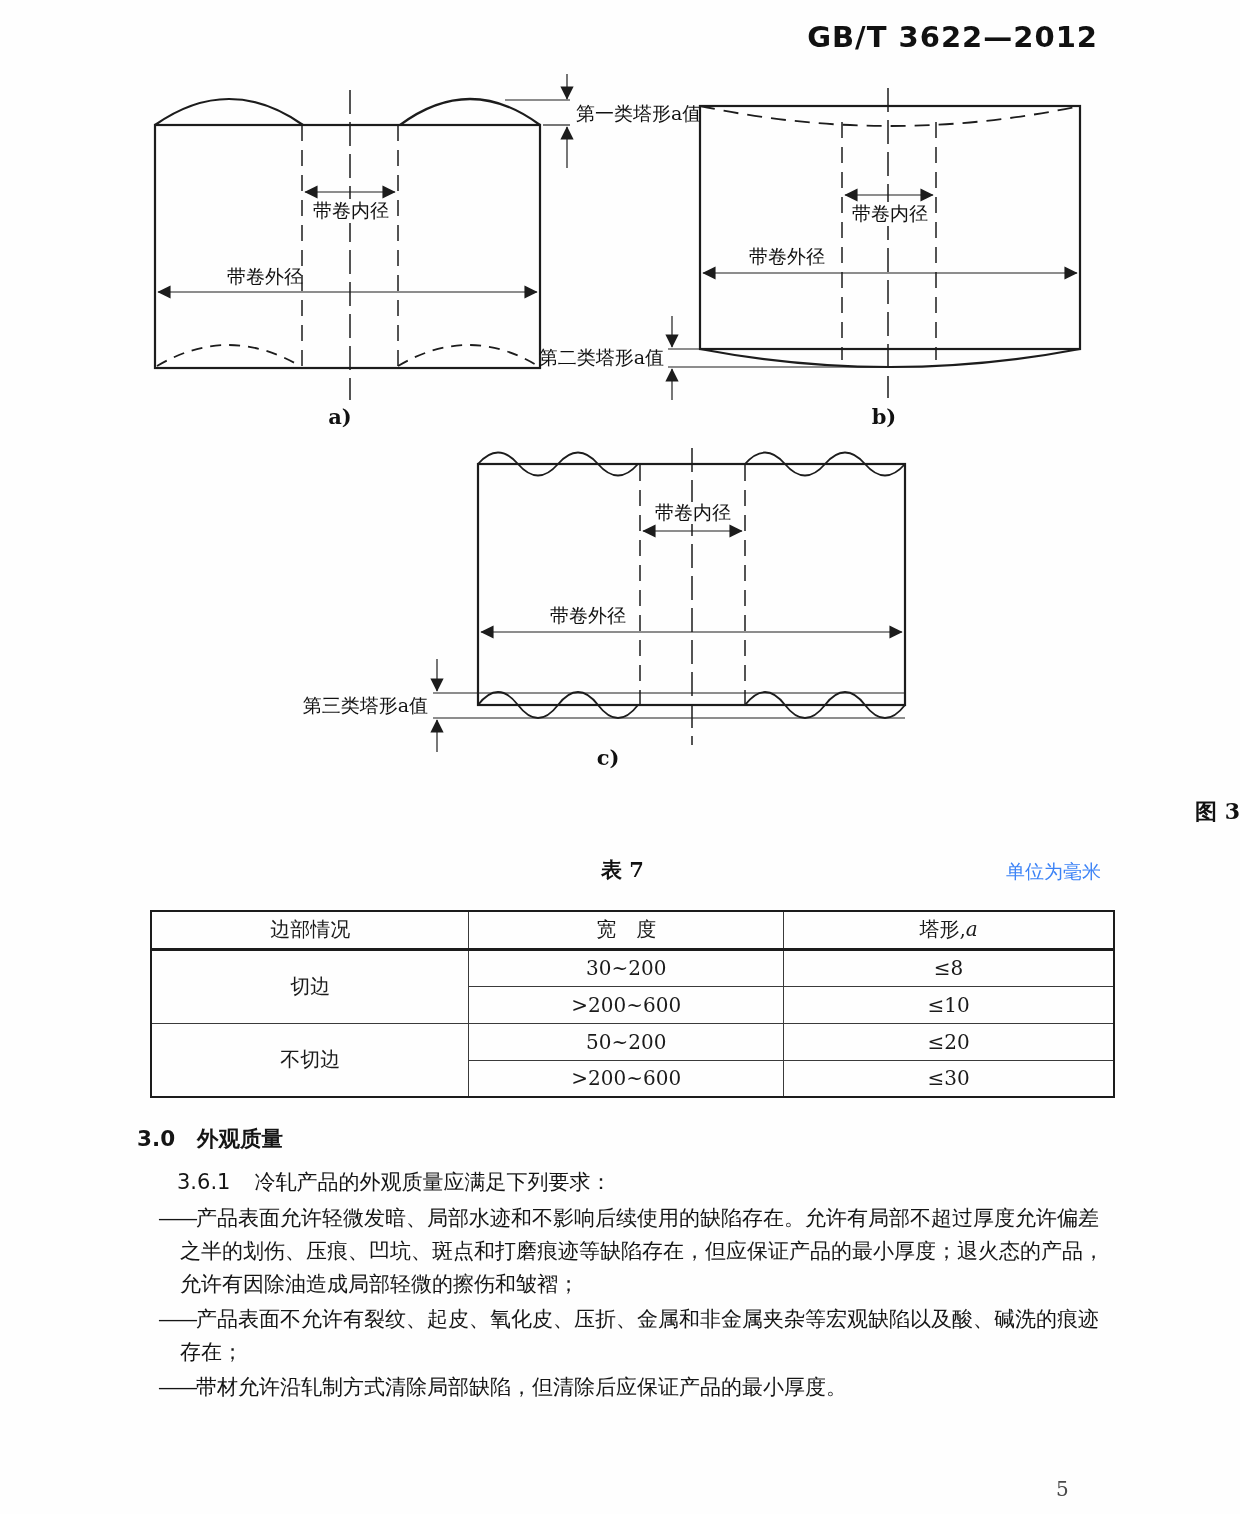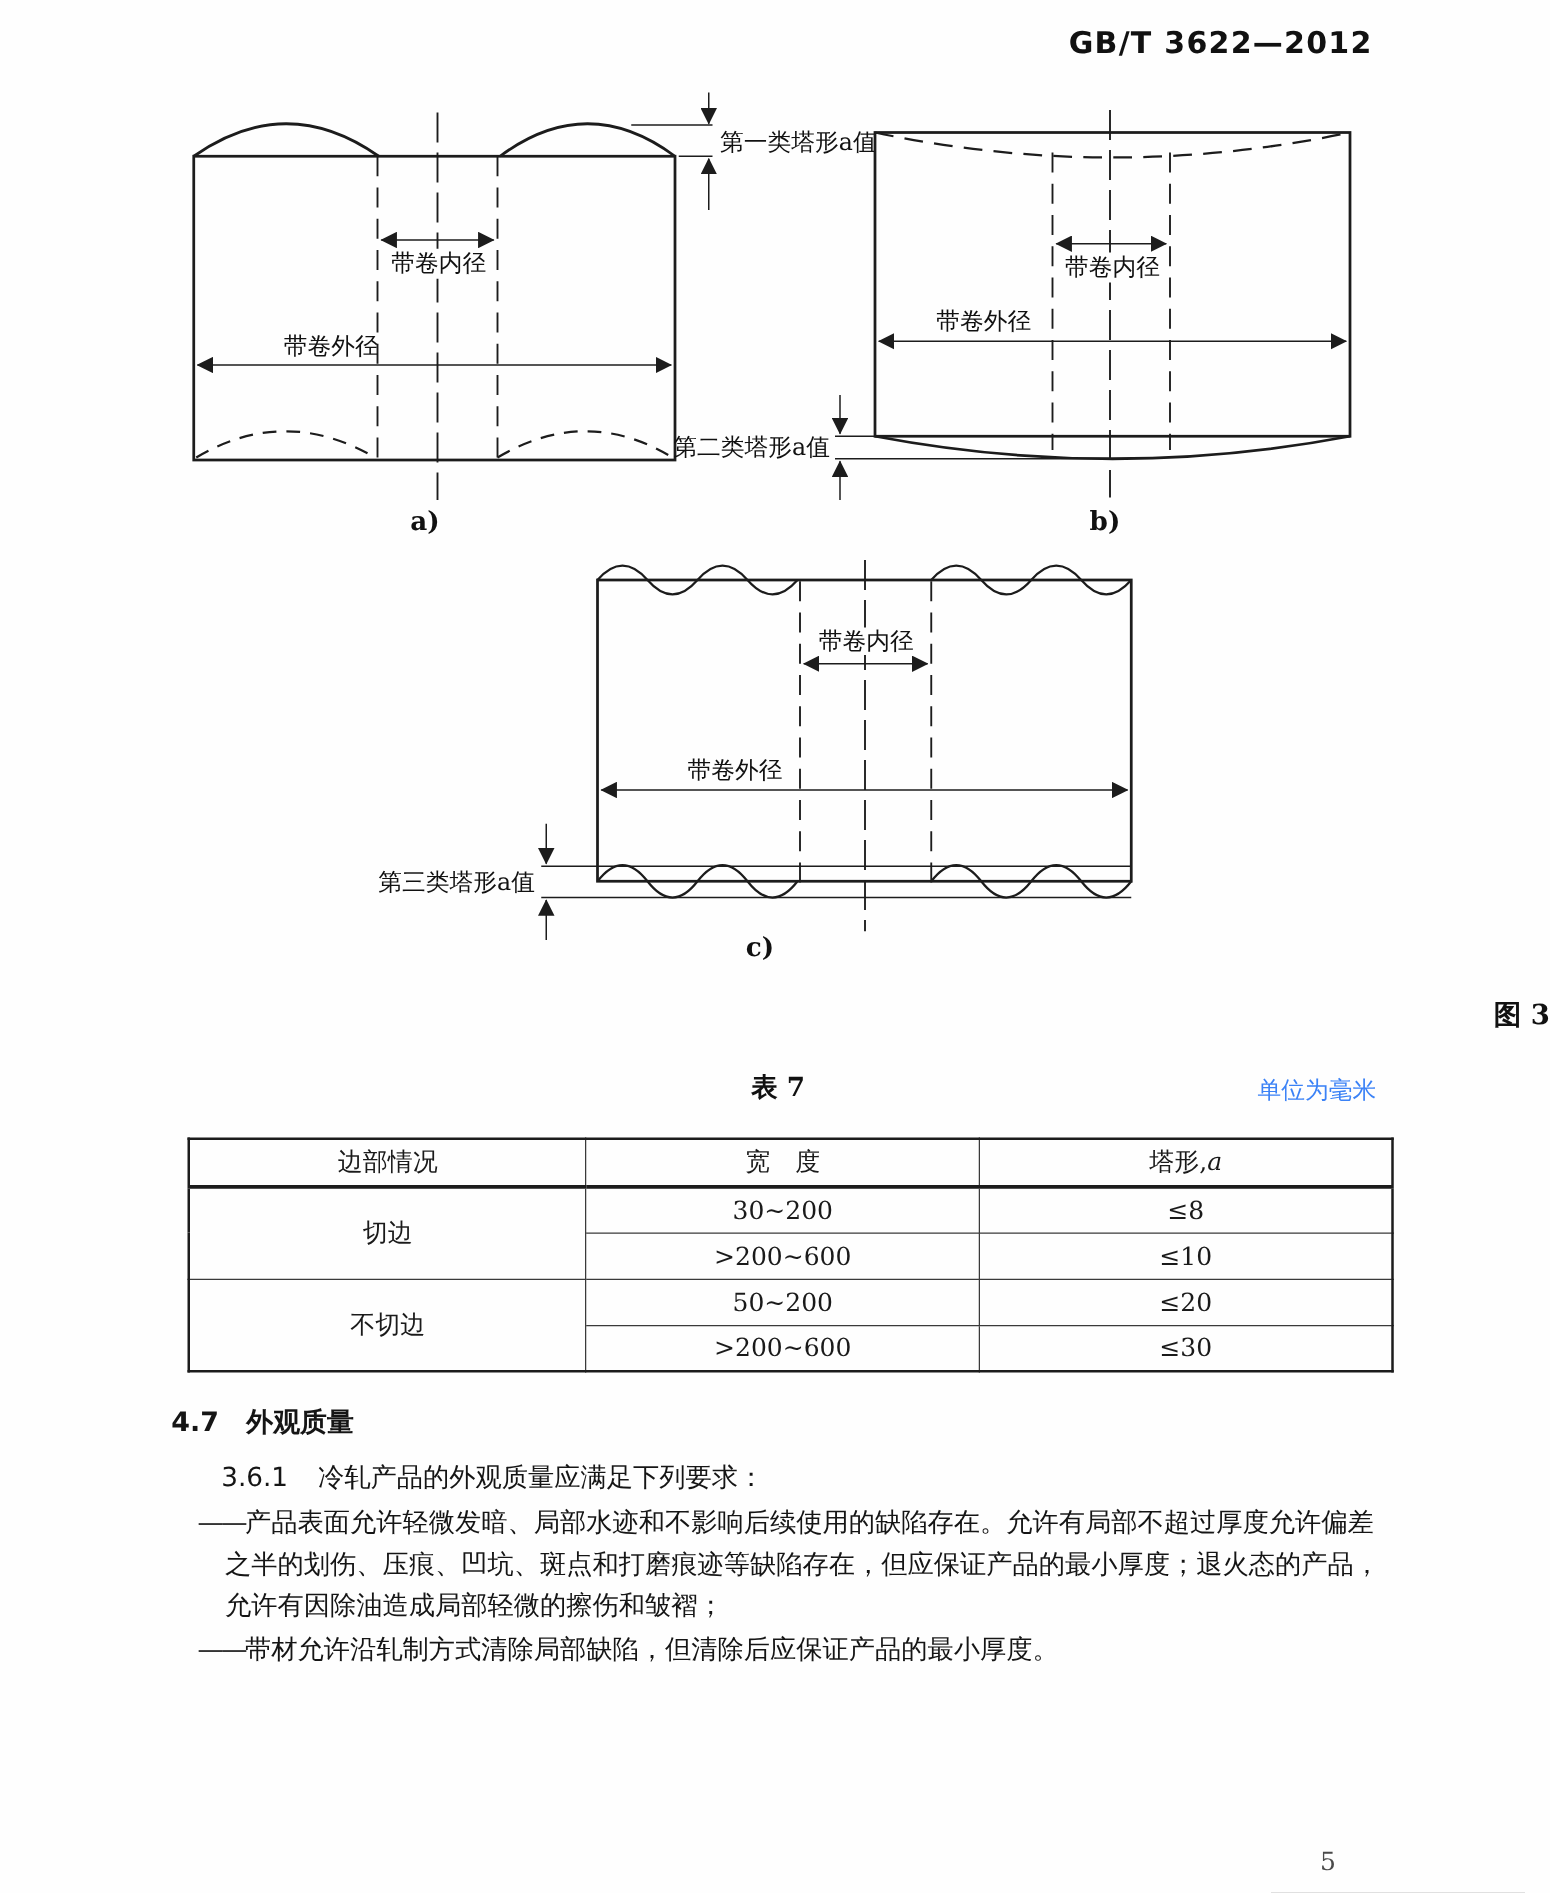--- a/index.html
+++ b/index.html
@@ -1,19 +1,19 @@
 <!DOCTYPE html>
 <html><head>
 <meta charset="utf-8">
 <style>
   * { margin:0; padding:0; box-sizing:border-box; }
   body { background:#888; font-family:"DejaVu Serif","Liberation Serif",serif; }
   .page { position:relative; width:1240px; height:1514px; background:#fefefe; margin:0 auto; overflow:hidden; color:#1a1a1a; }
 
-  .std-number { position:absolute; top:20px; right:142px; font-family:"DejaVu Sans","Liberation Sans",sans-serif; font-weight:bold; font-size:24px; letter-spacing:1px; color:#111; }
+  .std-number { position:absolute; top:20px; right:142px; font-family:"DejaVu Sans","Liberation Sans",sans-serif; font-weight:bold; font-size:29px; letter-spacing:1px; color:#111; }
 
   svg.fig { position:absolute; left:0; top:0; }
   .ln  { stroke:#1c1c1c; fill:none; }
   .thick { stroke-width:2.2; }
   .med { stroke-width:1.8; }
   .thin { stroke-width:1.2; }
   .dashL { stroke-dasharray:24 8; stroke-width:1.5; }
   .dashI { stroke-dasharray:16 9; stroke-width:1.5; }
   .dashA { stroke-dasharray:11 8; }
   .dlabel { font-family:"DejaVu Serif","Liberation Serif",serif; font-size:19px; fill:#111; }
@@ -171,28 +171,31 @@
       </tr>
       <tr>
         <td>&gt;200~600</td>
         <td>≤30</td>
       </tr>
     </tbody>
   </table>
 
   <div class="textblock">
     <div class="sec-head">
-      <span class="num">4.7</span><span>外观质量</span>
+      <span class="num">3.0</span><span>外观质量</span>
     </div>
     <p class="para">
       <span class="num">3.6.1</span><span>冷轧产品的外观质量应满足下列要求：</span>
     </p>
     <div class="item">
       <span class="dash">——</span><span>产品表面允许轻微发暗、局部水迹和不影响后续使用的缺陷存在。允许有局部不超过厚度允许偏差之半的划伤、压痕、凹坑、斑点和打磨痕迹等缺陷存在，但应保证产品的最小厚度；退火态的产品，允许有因除油造成局部轻微的擦伤和皱褶；</span>
     </div>
     <div class="item">
+      <span class="dash">——</span><span>产品表面不允许有裂纹、起皮、氧化皮、压折、金属和非金属夹杂等宏观缺陷以及酸、碱洗的痕迹存在；</span>
+    </div>
+    <div class="item">
       <span class="dash">——</span><span>带材允许沿轧制方式清除局部缺陷，但清除后应保证产品的最小厚度。</span>
     </div>
   </div>
 
   <div class="page-number">5</div>
 
 </div>
 
 </body></html>

